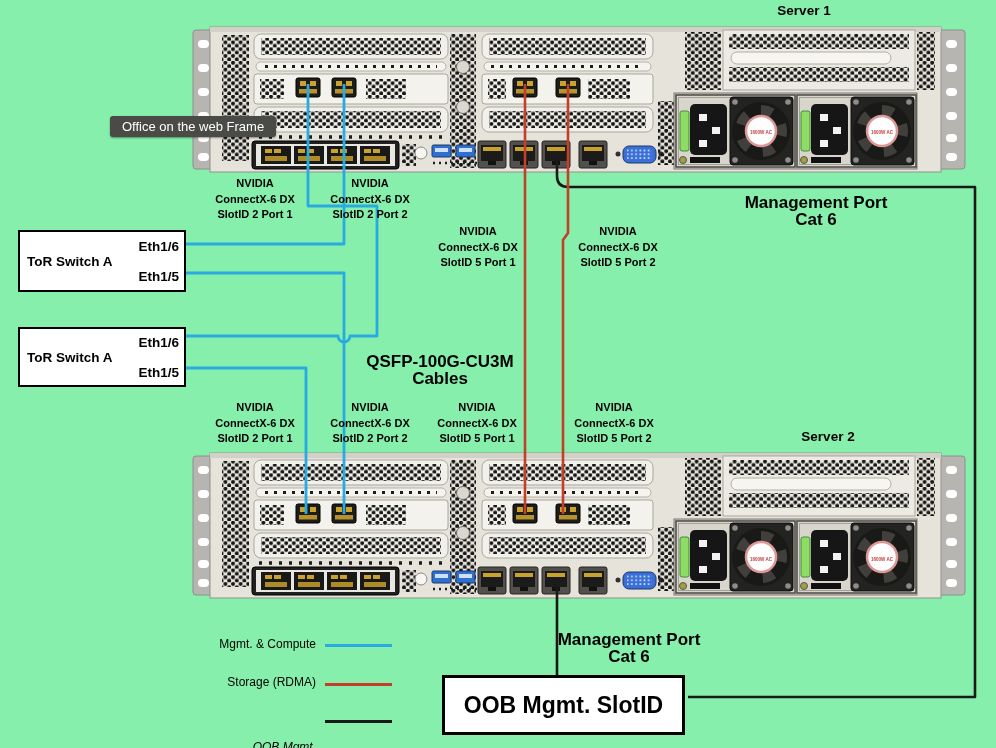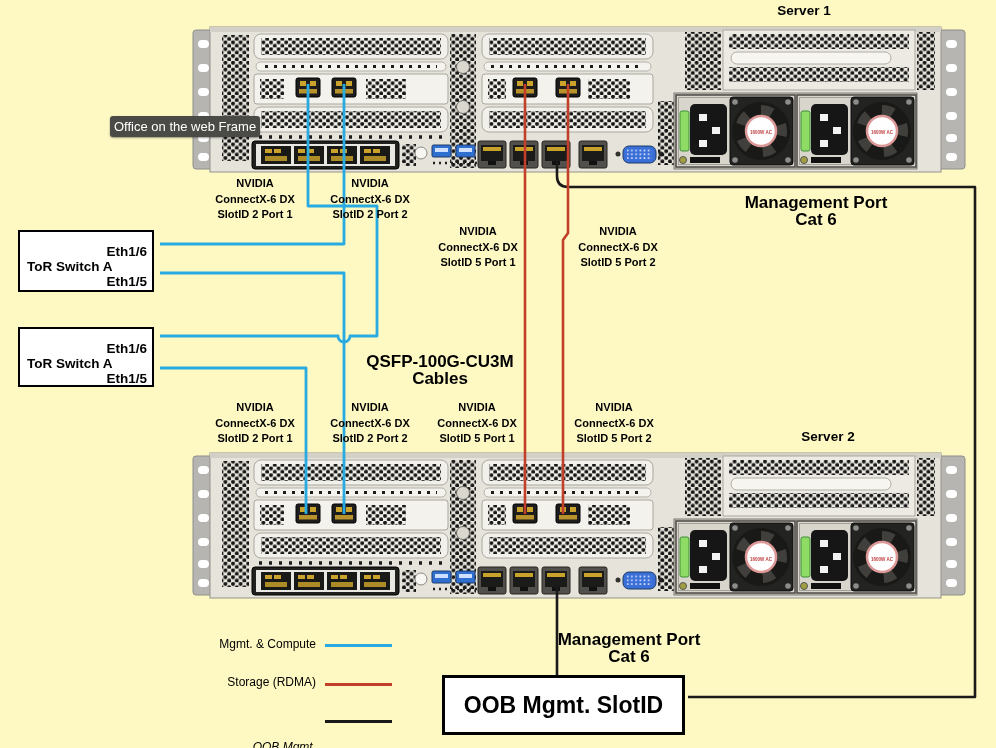--- a/index.html
+++ b/index.html
@@ -1,31 +1,31 @@
 <!DOCTYPE html>
 <html><head>
 <meta charset="utf-8">
 <style>
   html,body{margin:0;padding:0;background:#fff;}
-  #stage{position:relative;width:996px;height:748px;background:#fef9c3;overflow:hidden;
+  #stage{position:relative;width:996px;height:748px;background:#86efac;overflow:hidden;
          font-family:"Liberation Sans","DejaVu Sans",sans-serif;}
   #gfx{position:absolute;left:0;top:0;}
   .lbl{position:absolute;color:#000;font-weight:bold;text-align:center;
        transform:translateX(-50%);white-space:nowrap;line-height:15.5px;font-size:11px;}
   .lbl.mid{font-size:17px;line-height:17px;}
   .lbl.title{font-size:13.5px;}
-  .torbox{position:absolute;width:136px;box-sizing:border-box;border:2.5px solid #000;
-          background:#fff;display:flex;flex-direction:column;justify-content:flex-start;
+  .torbox{position:absolute;width:168px;box-sizing:border-box;border:2.5px solid #000;
+          background:#fff;display:flex;flex-direction:column;justify-content:center;
           padding:12px 3px;font-size:13.5px;font-weight:bold;}
   .torbox .r{align-self:flex-end;margin-right:2px;}
   .torbox .l{align-self:flex-start;margin-left:4px;}
   #oob-box{position:absolute;left:442px;top:675px;width:243px;height:60px;box-sizing:border-box;
            border:3px solid #000;background:#fff;display:flex;align-items:center;justify-content:center;
            font-size:23px;font-weight:bold;}
-  #tooltip{position:absolute;left:110px;top:116px;height:21px;line-height:21px;padding:0 4px;
+  #tooltip{position:absolute;left:110px;top:116px;height:21px;line-height:21px;padding:0 12px;
            background:#4a4a46;color:#fff;font-size:13px;border-radius:3px;box-shadow:0 1px 2px rgba(0,0,0,.4);}
   .legend-text{position:absolute;right:680px;font-size:12px;color:#000;white-space:nowrap;}
   .legend-line{position:absolute;left:325px;width:67px;height:3px;}
   .psu-label{position:absolute;transform:translate(-50%,-50%);font-size:4.5px;color:#c04040;
              font-weight:bold;white-space:nowrap;letter-spacing:0;}
 </style>
 </head>
 <body>
 
 <div id="stage">

